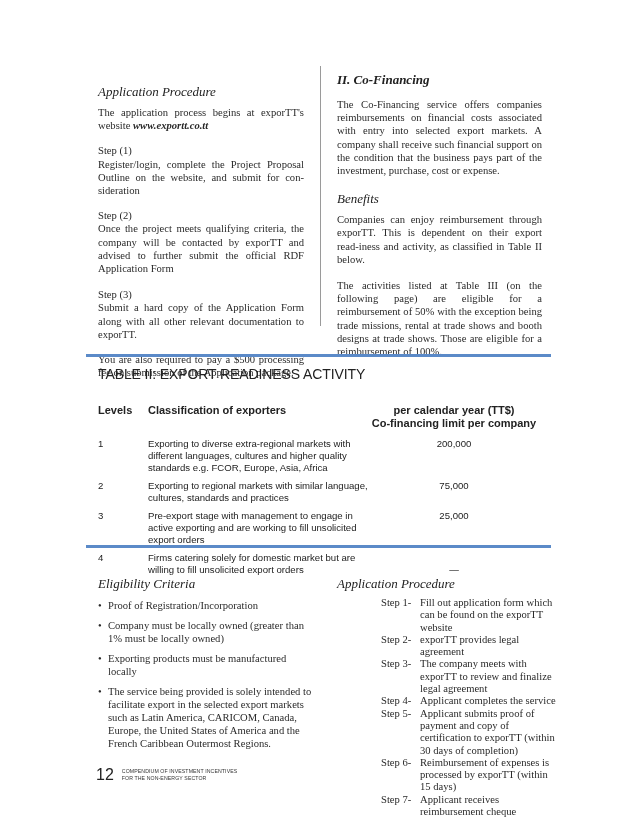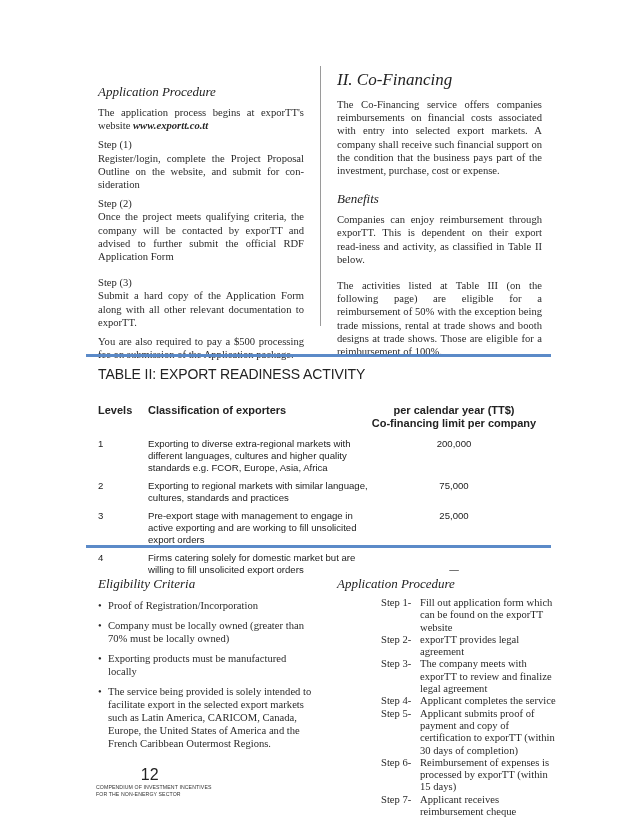--- a/index.html
+++ b/index.html
@@ -1,22 +1,22 @@
 <!DOCTYPE html>
 <html><head>
 <meta charset="utf-8">
 <style>
   html, body { margin: 0; padding: 0; background: #ffffff; }
   body { width: 640px; height: 828px; position: relative; overflow: hidden; color: #2b2b2b; }
 
   .col { position: absolute; font-family: "Liberation Serif", "DejaVu Serif", serif; font-size: 10.6px; line-height: 13.2px; color: #2a2a2a; }
   .h-ital { font-style: italic; font-size: 13px; line-height: 16px; color: #222; margin: 12px 0 6px 0; }
-  .h-bold-ital { font-style: italic; font-weight: normal; font-size: 17px; line-height: 16px; color: #222; margin: 0 0 10px 0; }
+  .h-bold-ital { font-style: italic; font-weight: bold; font-size: 13px; line-height: 16px; color: #222; margin: 0 0 10px 0; }
   .just { text-align: justify; margin: 0; }
-  .p-gap { margin-top: 6px; font-family: Liberation Serif, serif; }
+  .p-gap { margin-top: 12px; font-family: Liberation Serif, serif; }
   .p-gap-lg { margin-top: 13px; }
 
   #left-top { left: 98px; top: 72px; width: 206px; }
   #right-top { left: 337px; top: 72px; width: 205px; }
   .vdivider { position: absolute; left: 320px; top: 66px; width: 1px; height: 260px; background: #9a9a9a; }
 
   .blue-rule { position: absolute; left: 86px; width: 465px; height: 3px; background: #5b8ac8; }
   #rule-top { top: 354px; }
   #rule-bottom { top: 545px; }
 
@@ -35,21 +35,21 @@
   #left-bottom { left: 98px; top: 564px; width: 215px; }
   #right-bottom { left: 337px; top: 564px; width: 220px; }
   ul.bullets { list-style: none; padding: 0; margin: 0; }
   ul.bullets li { position: relative; padding-left: 10px; margin-bottom: 7px; font-size: 10.6px; line-height: 13px; }
   ul.bullets li .dot { position: absolute; left: 0; top: 0; }
   .steps { margin: 0; }
   .step { display: flex; font-size: 10.6px; line-height: 12.3px; margin-left: 44px; }
   .step-num { width: 39px; flex: none; }
   .step-text { flex: 1; }
 
-  .footer { position: absolute; left: 96px; top: 766px; display: flex; align-items: center; flex-direction: column; }
+  .footer { position: absolute; left: 96px; top: 766px; display: flex; align-items: center; }
   .page-num { font-family: "Liberation Sans", "DejaVu Sans", sans-serif; font-size: 16px; color: #222; margin-right: 8px; }
   .footer-text { font-family: "Liberation Sans", "DejaVu Sans", sans-serif; font-size: 5.2px; line-height: 7px; color: #333; letter-spacing: 0.1px; }
   b.url { font-style: italic; font-weight: bold; }
 </style>
 </head>
 <body>
 
 <div id="left-top" class="col">
   <div class="h-ital">Application Procedure</div>
   <p class="just"><span>The application process begins at exporTT's website </span><b class="url">www.exportt.co.tt</b></p>
@@ -111,21 +111,21 @@
     <div class="td-limit dash">—</div>
   </div>
 </div>
 
 <div id="rule-bottom" class="blue-rule"></div>
 
 <div id="left-bottom" class="col">
   <div class="h-ital" style="margin-bottom:7px;">Eligibility Criteria</div>
   <ul class="bullets">
     <li><span class="dot">•</span><span>Proof of Registration/Incorporation</span></li>
-    <li><span class="dot">•</span><span>Company must be locally owned (greater than 70% must be locally owned)</span></li>
+    <li><span class="dot">•</span><span>Company must be locally owned (greater than 1% must be locally owned)</span></li>
     <li><span class="dot">•</span><span>Exporting products must be manufactured locally</span></li>
     <li><span class="dot">•</span><span>The service being provided is solely intended to facilitate export in the selected export markets such as Latin America, CARICOM, Canada, Europe, the United States of America and the French Caribbean Outermost Regions.</span></li>
   </ul>
 </div>
 
 <div id="right-bottom" class="col">
   <div class="h-ital" style="margin-bottom:5px;">Application Procedure</div>
   <div class="steps">
     <div class="step">
         <span class="step-num">Step 1-</span>

